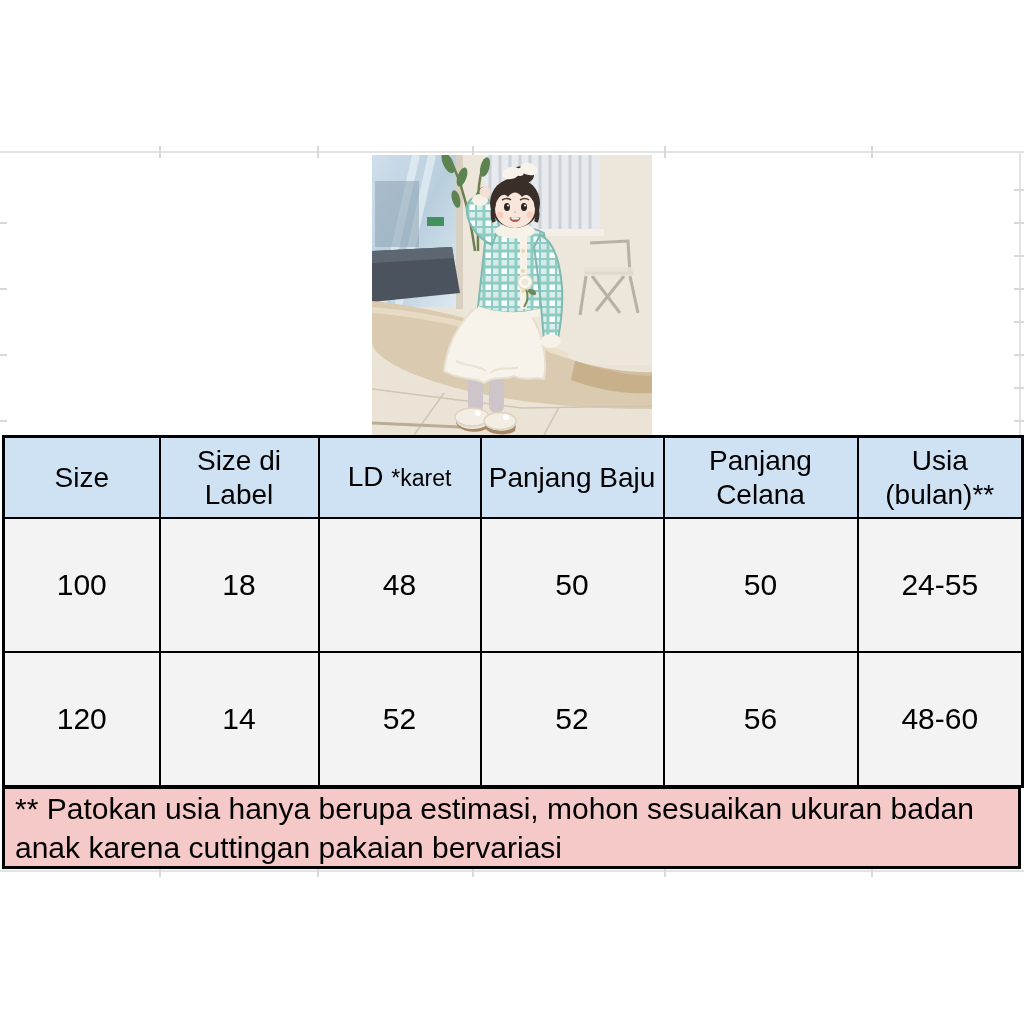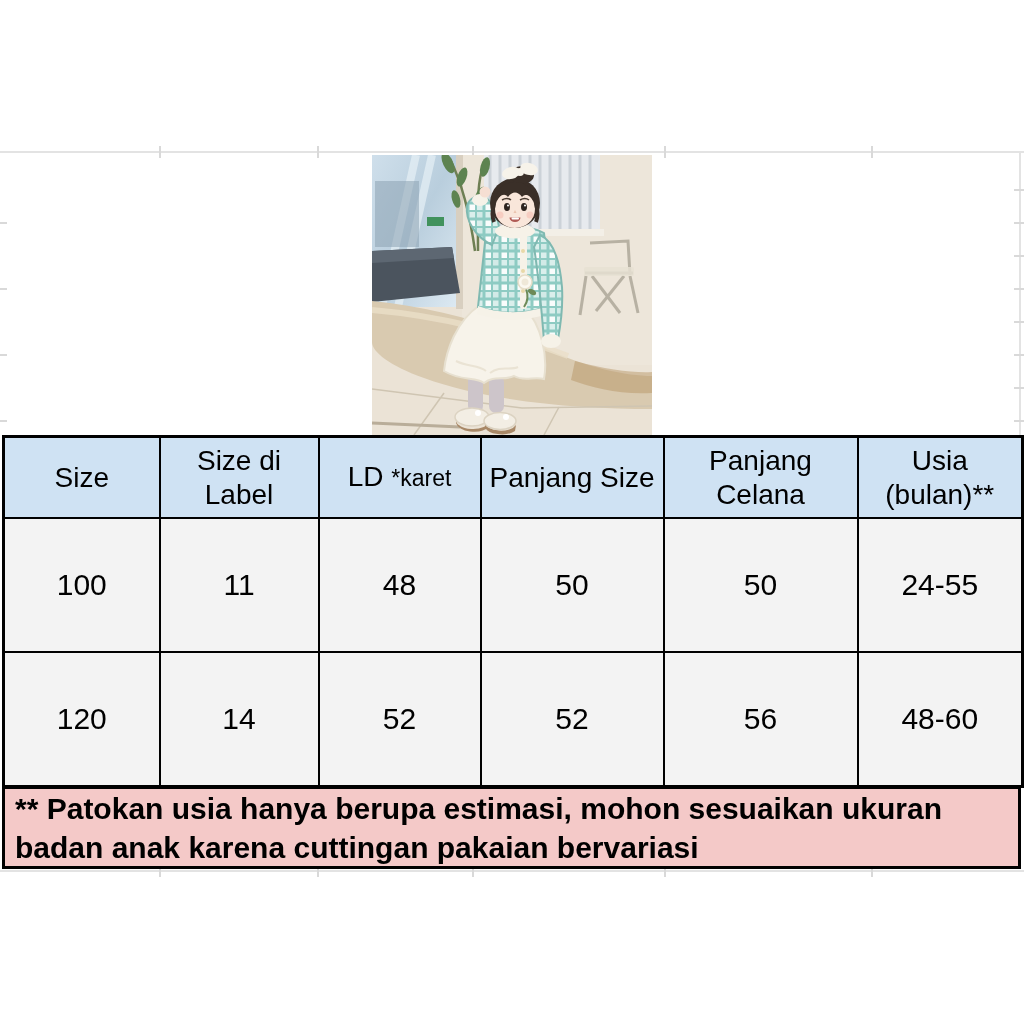--- a/index.html
+++ b/index.html
@@ -28,21 +28,21 @@
     background:var(--row-bg);font-size:30px;height:50px;
   }
   th .small{font-size:23px;}
   .note{
     position:absolute;left:2px;top:786px;width:1019px;height:83px;
     box-sizing:border-box;border:3px solid var(--border);
     background:var(--note-bg);
     display:flex;align-items:center;
     padding:2px 14px 2px 10px;
   }
-  .note span{font-size:30px;line-height:39px;font-weight:bold;}
+  .note span{font-size:30px;line-height:39px;}
 </style>
 </head>
 <body>
 
 <div class="canvas">
 
   <svg class="gridlayer" width="1024" height="1024" viewBox="0 0 1024 1024" aria-hidden="true">
     <g stroke="#e3e3e3" stroke-width="2">
       <line x1="0" y1="152" x2="1024" y2="152"></line>
       <line x1="0" y1="871" x2="1024" y2="871"></line>
@@ -236,29 +236,29 @@
         <col style="width:162px">
       <col style="width:183px">
         <col style="width:194px">
         <col style="width:165px">
     </colgroup>
     <thead>
       <tr>
         <th>Size</th>
         <th>Size di Label</th>
         <th>LD <span class="small">*karet</span></th>
-        <th>Panjang Size</th>
+        <th>Panjang Baju</th>
         <th>Panjang Celana</th>
         <th>Usia (bulan)**</th>
       </tr>
     </thead>
     <tbody>
       <tr>
         <td>100</td>
-        <td>11</td>
+        <td>18</td>
         <td>48</td>
         <td>50</td>
         <td>50</td>
         <td>24-55</td>
       </tr>
       <tr>
         <td>120</td>
         <td>14</td>
         <td>52</td>
         <td>52</td>

